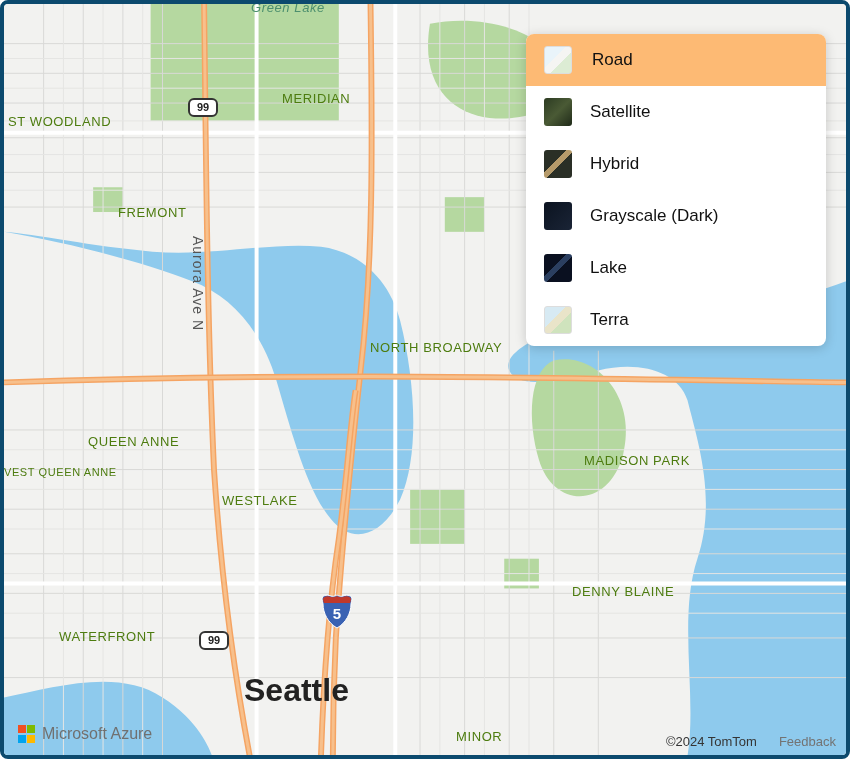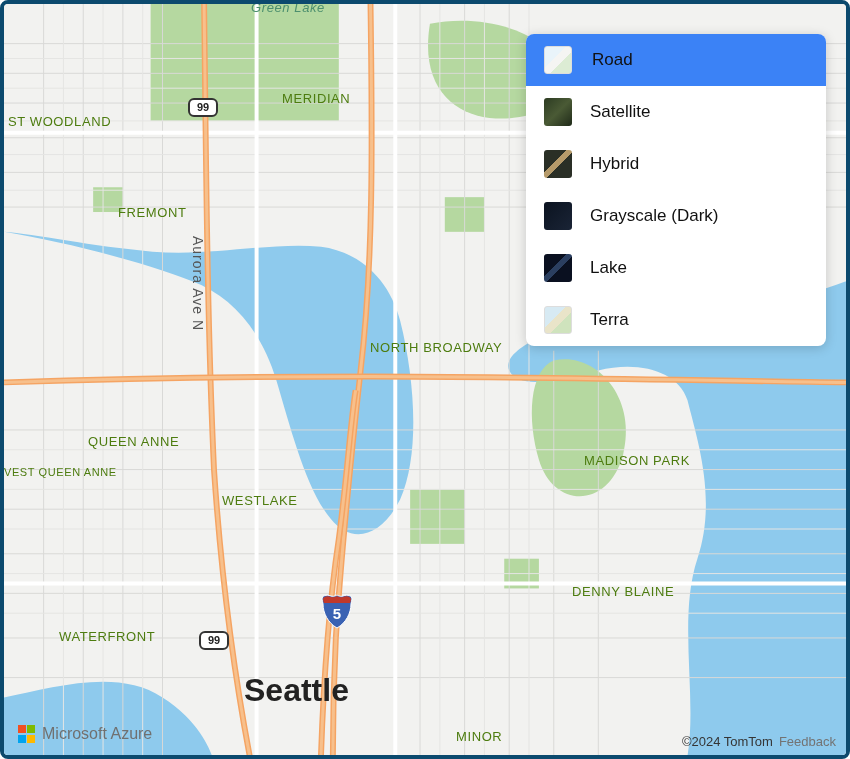--- a/index.html
+++ b/index.html
@@ -57,38 +57,38 @@
       box-shadow: 0 2px 12px rgba(0,0,0,0.18);
       overflow: hidden;
     }
     .style-item {
       display: flex;
       align-items: center;
       gap: 18px;
       padding: 12px 18px;
       cursor: pointer;
     }
-    .style-item.selected { background: #3b82f6; gap: 20px; }
+    .style-item.selected { background: #fdba74; gap: 20px; }
     .swatch { width: 28px; height: 28px; border-radius: 3px; flex-shrink: 0; }
     .swatch.road { background: linear-gradient(135deg, #e9f4fa 40%, #f5f5f3 40%, #f5f5f3 60%, #dcecd4 60%); border: 1px solid #ddd; }
     .swatch.sat { background: linear-gradient(135deg, #2c3b22, #4a5a35, #1f2a19); }
     .swatch.hybrid { background: linear-gradient(135deg, #2a2f26 40%, #b59a6a 40%, #b59a6a 55%, #2a2f26 55%); }
     .swatch.gray { background: linear-gradient(135deg, #0b1320, #1a2436); }
     .swatch.night { background: linear-gradient(135deg, #0a1020 40%, #2b3f60 40%, #2b3f60 55%, #0a1020 55%); }
     .swatch.terra { background: linear-gradient(135deg, #d7eaf3 40%, #e9e4c9 40%, #e9e4c9 60%, #cfe3bd 60%); border: 1px solid #ddd; }
     .style-label { font-size: 17px; color: #111; }
 
     .attr-left {
       position: absolute; left: 14px; bottom: 12px;
       display: flex; align-items: center; gap: 6px;
       font-size: 16px; color: #707070; font-weight: 400;
     }
     .ms-logo { display: inline-flex; gap: 1px; flex-wrap: wrap; width: 18px; height: 18px; }
     .ms-sq { width: 8px; height: 8px; }
-    .attr-right { position: absolute; right: 10px; bottom: 6px; display: flex; align-items: center; gap: 6px; font-size: 13px; color: #353535; }
+    .attr-right { position: absolute; right: 10px; bottom: 6px; display: flex; align-items: center; gap: 22px; font-size: 13px; color: #353535; }
     .attr-right a { color: #737373; cursor: pointer; }
   </style>
 </head>
 <body>
 
 <div class="map-container">
 
   <svg class="map-canvas" viewBox="0 0 850 759" preserveAspectRatio="none">
     <rect x="0" y="0" width="850" height="759" class="land"></rect>
 

